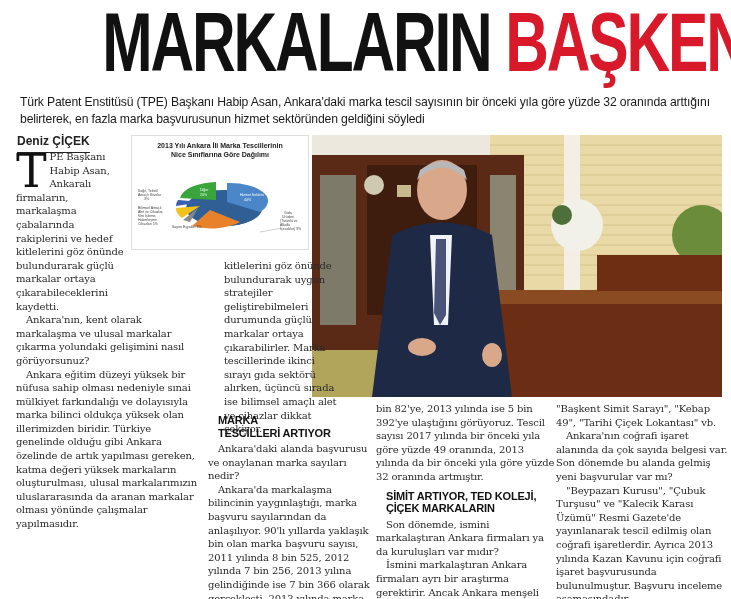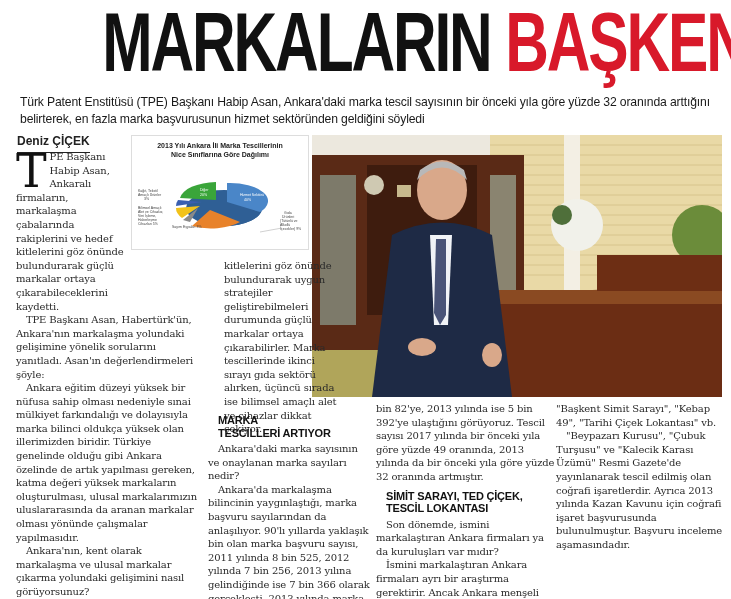--- a/index.html
+++ b/index.html
@@ -74,23 +74,22 @@
 
 <div class="deck">Türk Patent Enstitüsü (TPE) Başkanı Habip Asan, Ankara'daki marka tescil sayısının bir önceki yıla göre yüzde 32 oranında arttığını belirterek, en fazla marka başvurusunun hizmet sektöründen geldiğini söyledi</div>
 
 <div class="byline">Deniz ÇİÇEK</div>
 
 <div class="col col1">
   <p class="noindent" style="width:112px;">
     <span class="dropcap">T</span><span>PE Başkanı Habip Asan, Ankaralı firmaların, markalaşma çabalarında rakiplerini ve hedef kitlelerini göz önünde bulundurarak güçlü markalar ortaya çıkarabileceklerini kaydetti.</span>
   </p>
   <div style="clear:both; width:182px;">
-    <p>TPE Başkanı Asan, Habertürk'ün, Ankara'nın markalaşma yolundaki gelişimine yönelik sorularını yanıtladı. Asan'ın değerlendirmeleri şöyle:</p>
+    <p>Ankara'nın, kent olarak markalaşma ve ulusal markalar çıkarma yolundaki gelişimini nasıl görüyorsunuz?</p>
     <p>Ankara eğitim düzeyi yüksek bir nüfusa sahip olması nedeniyle sınai mülkiyet farkındalığı ve dolayısıyla marka bilinci oldukça yüksek olan illerimizden biridir. Türkiye genelinde olduğu gibi Ankara özelinde de artık yapılması gereken, katma değeri yüksek markaların oluşturulması, ulusal markalarımızın uluslararasında da aranan markalar olması yönünde çalışmalar yapılmasıdır.</p>
-    <p>Ankara'nın, kent olarak markalaşma ve ulusal markalar çıkarma yolundaki gelişimini nasıl görüyorsunuz?</p>
 
   </div>
 </div>
 
 <div class="chart">
   <div class="chart-title" style="padding:0 20px;">2013 Yılı Ankara İli Marka Tescillerinin Nice Sınıflarına Göre Dağılımı</div>
   <svg width="178" height="115" viewBox="0 0 178 115">
 
     <path d="M92 66 L130 66 A38 18 0 0 1 92 84 Z" fill="#2f5f95" transform="translate(0,6)"></path>
     <ellipse cx="92" cy="72" rx="38" ry="18" fill="#2f5f95"></ellipse>
@@ -177,31 +176,32 @@
 
 <div class="col col2">
   <p class="noindent">kitlelerini göz önünde bulundurarak uygun stratejiler geliştirebilmeleri durumunda güçlü markalar ortaya çıkarabilirler. Marka tescillerinde ikinci sırayı gıda sektörü alırken, üçüncü sırada ise bilimsel amaçlı alet ve cihazlar dikkat çekiyor.</p>
 </div>
 
 <div class="col col2b">
   <h3 style="margin-top:12px;">
     <span>MARKA</span><br>
     <span>TESCİLLERİ ARTIYOR</span>
   </h3>
-  <p>Ankara'daki marka sayısının ve onaylanan marka sayıları nedir?</p>
+  <p>Ankara'daki alanda başvurusu ve onaylanan marka sayıları nedir?</p>
   <p>Ankara'da markalaşma bilincinin yaygınlaştığı, marka başvuru sayılarından da anlaşılıyor. 90'lı yıllarda yaklaşık bin olan marka başvuru sayısı, 2011 yılında 8 bin 525, 2012 yılında 7 bin 256, 2013 yılına gelindiğinde ise 7 bin 366 olarak gerçekleşti. 2013 yılında marka başvuruları bir önceki yıla göre yüzde 2 oranında arttı.</p>
 
 </div>
 
 <div class="col col3">
   <p class="noindent">bin 82'ye, 2013 yılında ise 5 bin 392'ye ulaştığını görüyoruz. Tescil sayısı 2017 yılında bir önceki yıla göre yüzde 49 oranında, 2013 yılında da bir önceki yıla göre yüzde 32 oranında artmıştır.</p>
   <h3>
-    <span>SİMİT SARAYI, TED ÇİÇEK,</span><br>
-    <span>TESCİL LOKANTASI</span>
+    <span>SİMİT ARTIYOR, TED KOLEJİ,</span><br>
+    <span>ÇİÇEK MARKALARIN</span>
   </h3>
   <p>Son dönemde, ismini markalaştıran Ankara firmaları ya da kuruluşları var mıdır?</p>
   <p>İsmini markalaştıran Ankara firmaları ayrı bir araştırma gerektirir. Ancak Ankara menşeli marka başvurularından örnekler verebiliriz. "TED Ankara Koleji", "Güven Hastanesi", "Nurol Holding",</p>
 </div>
 
 <div class="col col4">
   <p class="noindent">"Başkent Simit Sarayı", "Kebap 49", "Tarihi Çiçek Lokantası" vb.</p>
+  <p>Ankara'nın coğrafi işaret alanında da çok sayıda belgesi var. Son dönemde bu alanda gelmiş yeni başvurular var mı?</p>
   <p>"Beypazarı Kurusu", "Çubuk Turşusu" ve "Kalecik Karası Üzümü" Resmi Gazete'de yayınlanarak tescil edilmiş olan coğrafi işaretlerdir. Ayrıca 2013 yılında Kazan Kavunu için coğrafi işaret başvurusunda bulunulmuştur. Başvuru inceleme aşamasındadır.</p>
 </div>
 
 </body></html>

